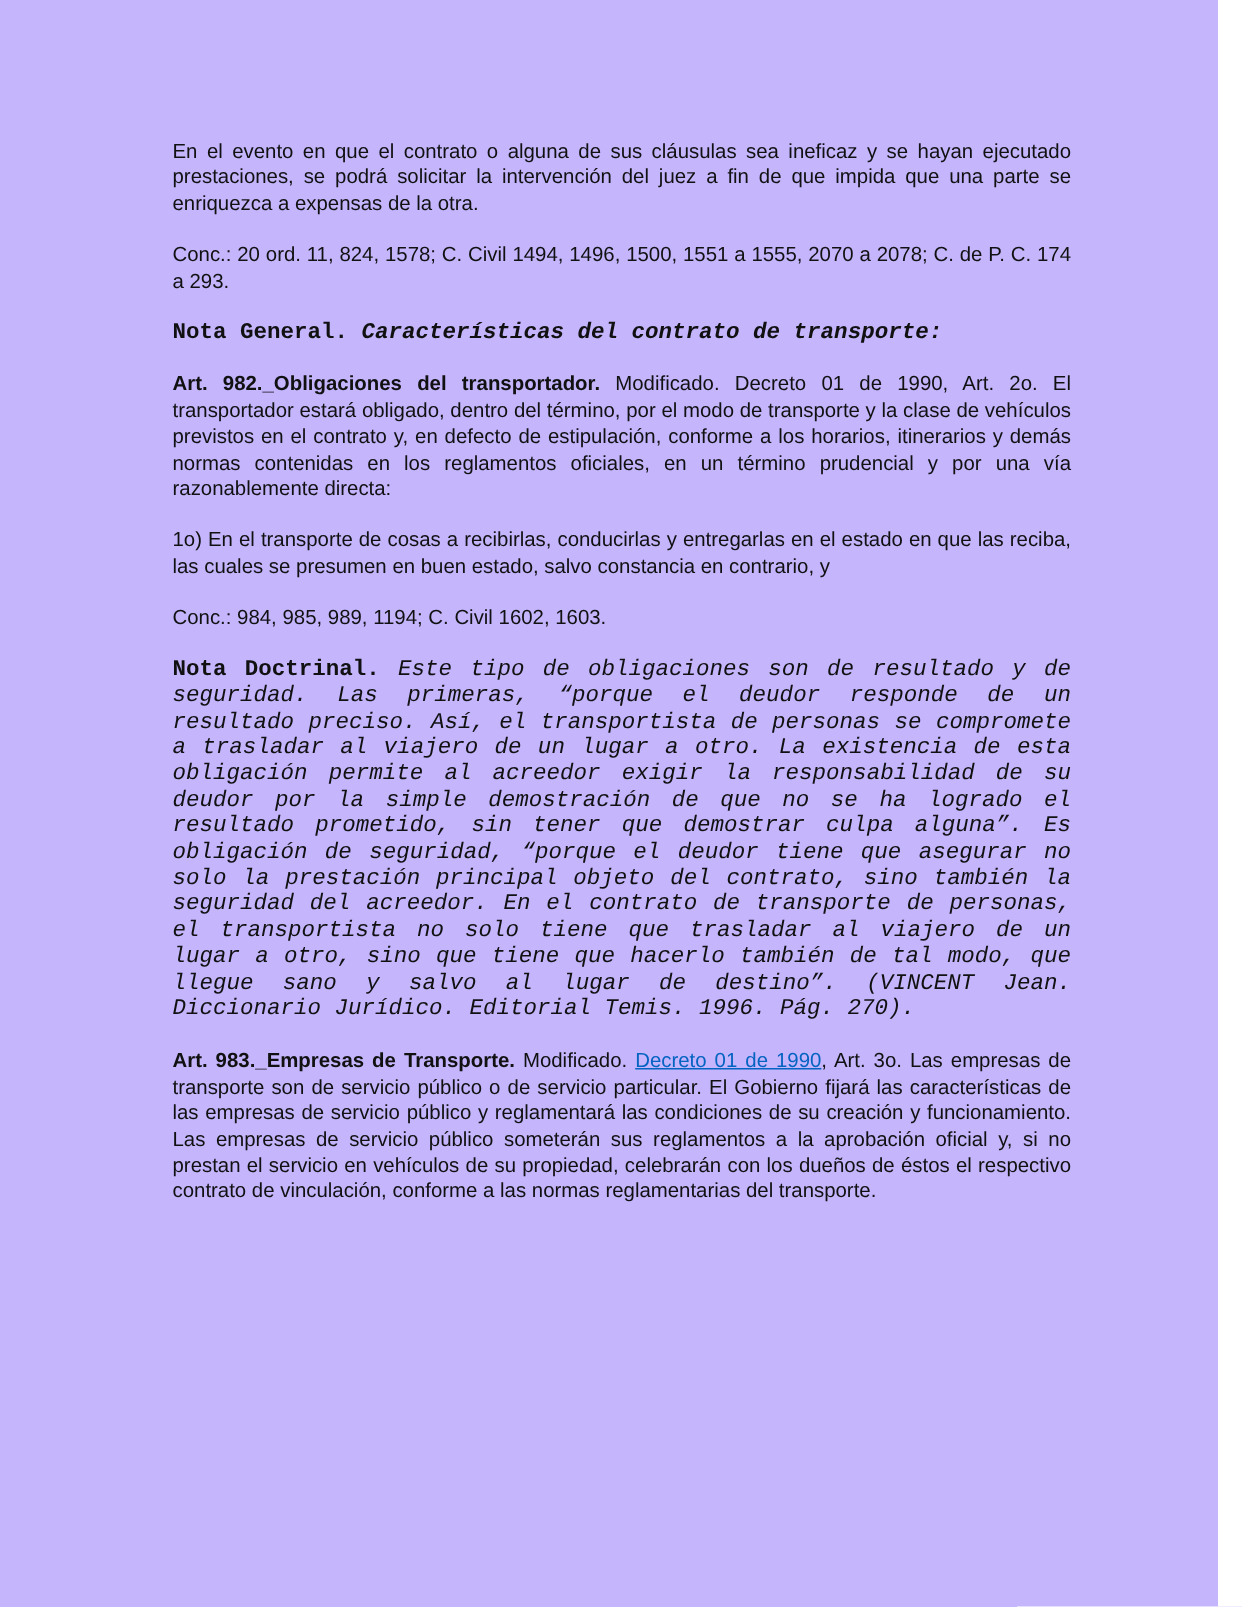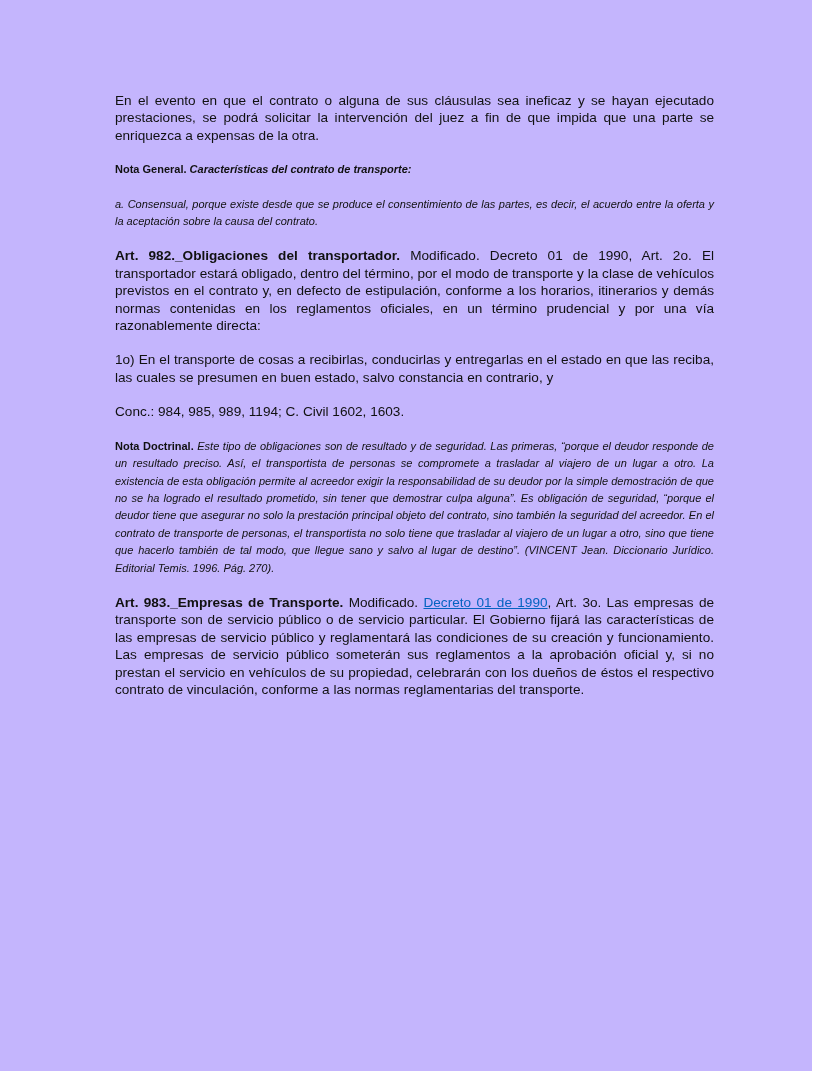--- a/index.html
+++ b/index.html
@@ -24,38 +24,38 @@
     margin: 0 0 17px 0;
     text-align: justify;
     color: #111111;
   }
   .sans {
     font-family: "Liberation Sans", sans-serif;
     font-size: 13.6px;
     line-height: 17.4px;
   }
   .serif {
-    font-family: Liberation Sans, sans-serif;
-    font-size: 11px;
+    font-family: Liberation Mono, monospace;
+    font-size: 15px;
     line-height: 17.4px;
   }
   .bold { font-weight: bold; }
   .italic { font-style: italic; }
   a.doc-link {
     text-decoration: underline;
     cursor: pointer;
   }
 </style>
 </head>
 <body>
 
 <div class="page">
   <div class="content" id="content">
       <p class="sans"><span>En el evento en que el contrato o alguna de sus cláusulas sea ineficaz y se hayan ejecutado prestaciones, se podrá solicitar la intervención del juez a fin de que impida que una parte se enriquezca a expensas de la otra.</span></p>
+      <p class="sans"><span>Conc.: 20 ord. 11, 824, 1578; C. Civil 1494, 1496, 1500, 1551 a 1555, 2070 a 2078; C. de P. C. 174 a 293.</span></p>
       <p class="serif"><span class="bold">Nota General. </span><span class="bold italic">Características del contrato de transporte:</span></p>
-      <p class="serif"><span class="italic">a. Consensual, porque existe desde que se produce el consentimiento de las partes, es decir, el acuerdo entre la oferta y la aceptación sobre la causa del contrato.</span></p>
       <p class="sans"><span class="bold">Art. 982._Obligaciones del transportador. </span><span>Modificado. Decreto 01 de 1990, Art. 2o. El transportador estará obligado, dentro del término, por el modo de transporte y la clase de vehículos previstos en el contrato y, en defecto de estipulación, conforme a los horarios, itinerarios y demás normas contenidas en los reglamentos oficiales, en un término prudencial y por una vía razonablemente directa:</span></p>
       <p class="sans"><span>1o) En el transporte de cosas a recibirlas, conducirlas y entregarlas en el estado en que las reciba, las cuales se presumen en buen estado, salvo constancia en contrario, y</span></p>
       <p class="sans"><span>Conc.: 984, 985, 989, 1194; C. Civil 1602, 1603.</span></p>
       <p class="serif"><span class="bold">Nota Doctrinal. </span><span class="italic">Este tipo de obligaciones son de resultado y de seguridad. Las primeras, “porque el deudor responde de un resultado preciso.  Así, el transportista de personas se compromete a trasladar al viajero de un lugar a otro. La existencia de esta obligación permite al acreedor exigir la responsabilidad de su deudor por la simple demostración de que no se ha logrado el resultado prometido, sin tener que demostrar culpa alguna”. Es obligación de seguridad, “porque el deudor tiene que asegurar no solo la prestación principal objeto del contrato, sino también la seguridad del acreedor. En el contrato de transporte de personas, el transportista no solo tiene que trasladar al viajero de un lugar a otro, sino que tiene que hacerlo también de tal modo, que llegue sano y salvo al lugar de destino”. (VINCENT Jean. Diccionario Jurídico. Editorial Temis. 1996. Pág. 270).</span></p>
       <p class="sans"><span class="bold">Art. 983._Empresas de Transporte. </span><span>Modificado. </span><a href="#" class="doc-link" style="color: rgb(5, 99, 193);">Decreto 01 de 1990</a><span>, Art. 3o. Las empresas de transporte son de servicio público o de servicio particular. El Gobierno fijará las características de las empresas de servicio público y reglamentará las condiciones de su creación y funcionamiento. Las empresas de servicio público someterán sus reglamentos a la aprobación oficial y, si no prestan el servicio en vehículos de su propiedad, celebrarán con los dueños de éstos el respectivo contrato de vinculación, conforme a las normas reglamentarias del transporte.</span></p>
     </div>
 </div>
 
 </body></html>

